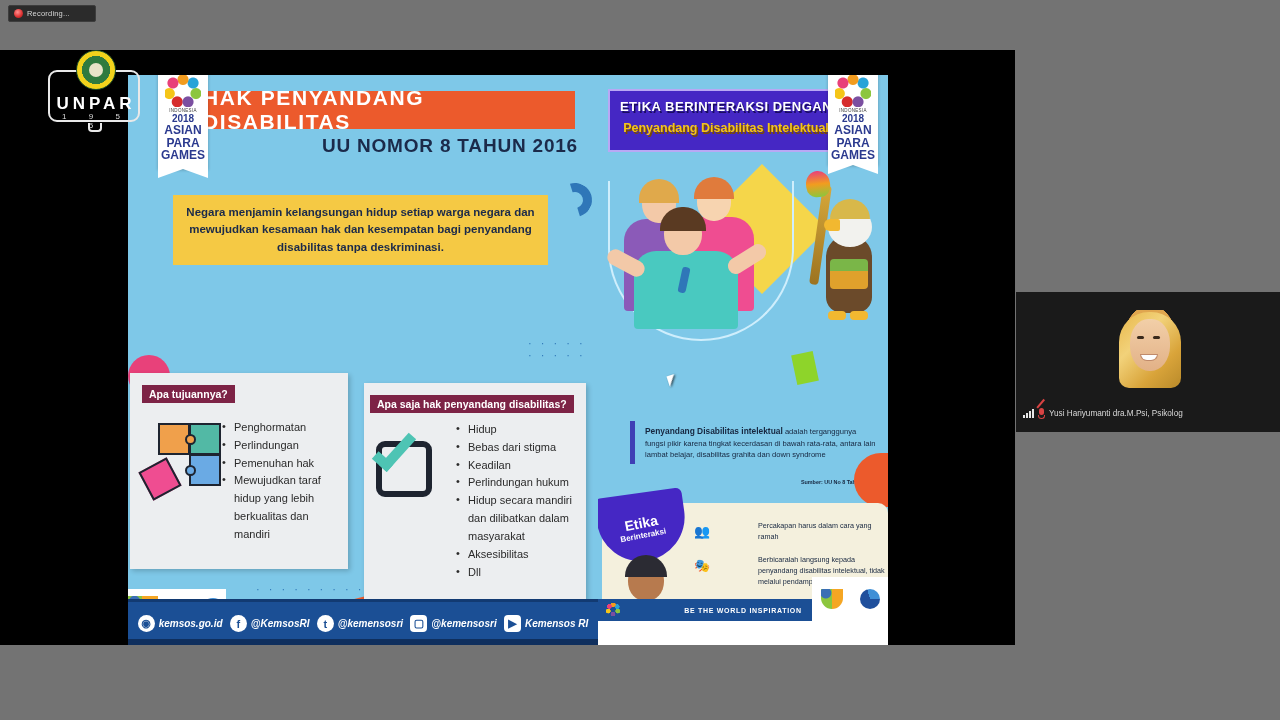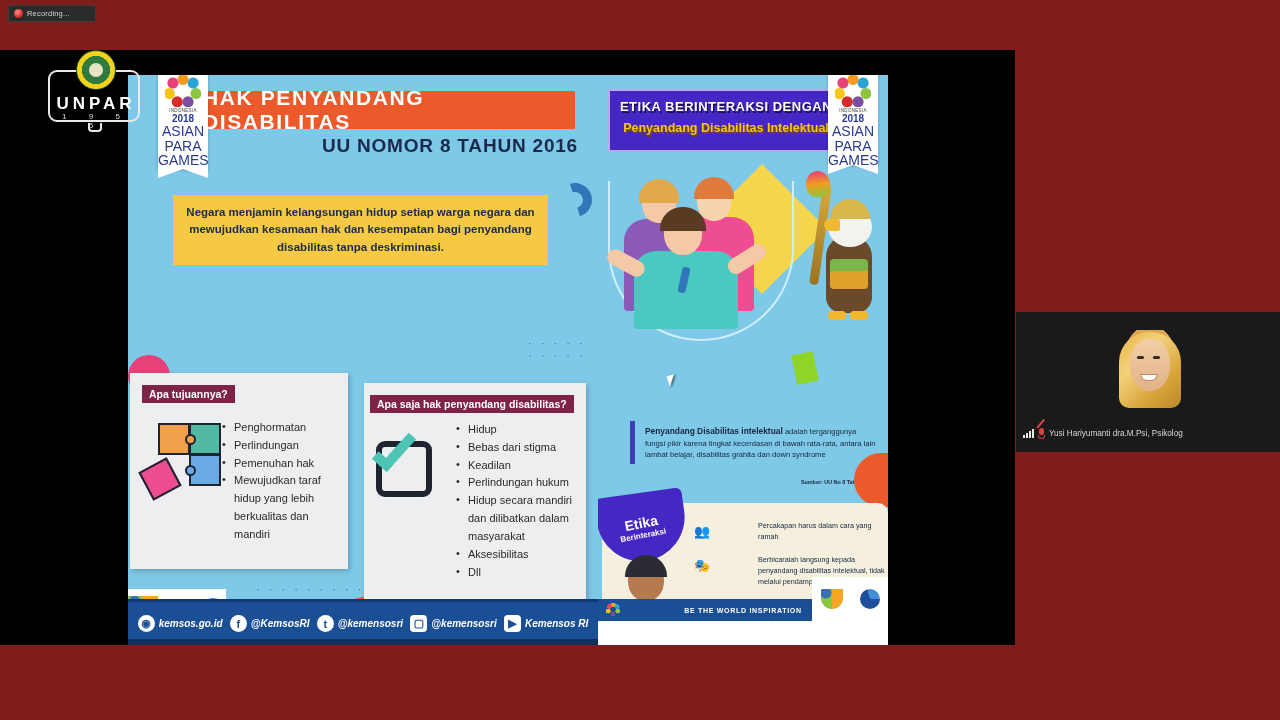--- a/index.html
+++ b/index.html
@@ -1,19 +1,19 @@
 <!DOCTYPE html>
 <html><head>
 <meta charset="utf-8">
 <style>
   * { margin:0; padding:0; box-sizing:border-box; }
   html,body { width:1280px; height:720px; overflow:hidden; background:#1a1a1a;
               font-family:"Liberation Sans", sans-serif; }
 
-  #app { position:relative; width:1280px; height:720px; background:#7f1d1d; }
+  #app { position:relative; width:1280px; height:720px; background:#737373; }
 
   
   #rec-pill { position:absolute; left:8px; top:5px; width:88px; height:17px;
               background:#2b2b2b; border:1px solid #3d3d3d; border-radius:2px;
               display:flex; align-items:center; gap:4px; padding:0 5px; }
   #rec-dot { width:9px; height:9px; border-radius:50%;
              background:radial-gradient(circle at 40% 35%, #ff8f8f 0%, #e03535 55%, #8f1515 100%); }
   #rec-label { color:#d6d6d6; font-size:7.5px; letter-spacing:.2px; }
 
   
@@ -47,21 +47,21 @@
                 background:
                   radial-gradient(circle at 22% 25%, #e8417a 0 5px, transparent 6px),
                   radial-gradient(circle at 50% 14%, #f29c1f 0 5px, transparent 6px),
                   radial-gradient(circle at 78% 25%, #28a3d8 0 5px, transparent 6px),
                   radial-gradient(circle at 86% 58%, #8cc63e 0 5px, transparent 6px),
                   radial-gradient(circle at 64% 84%, #7b4fa0 0 5px, transparent 6px),
                   radial-gradient(circle at 34% 84%, #d62c2c 0 5px, transparent 6px),
                   radial-gradient(circle at 12% 58%, #f5c518 0 5px, transparent 6px); }
   .apg-l1 { font-size:4.5px; color:#3a3a3a; letter-spacing:.3px; line-height:1.1; }
   .apg-l2 { font-size:10px; color:#2b3a8f; font-weight:bold; line-height:1; }
-  .apg-l3 { font-size:14px; color:#2b3a8f; font-weight:normal; line-height:1.05; }
+  .apg-l3 { font-size:12px; color:#2b3a8f; font-weight:bold; line-height:1.05; }
 
   #ribL { left:30px; top:-4px; height:98px; }
 
   #titleL { position:absolute; left:75px; top:16px; width:372px; height:38px;
             background:#ec5a2c; display:flex; align-items:center; justify-content:flex-start; }
   #titleL span { color:#fff; font-size:21px; font-weight:bold; letter-spacing:1.6px; }
   #subtitleL { position:absolute; left:80px; top:60px; width:370px; text-align:right;
                color:#1b2a4a; font-size:19px; font-weight:bold; letter-spacing:.8px; }
 
   #swooshL { position:absolute; right:6px; top:108px; width:34px; height:34px;
@@ -254,21 +254,21 @@
   #logoStripR { position:absolute; right:0; bottom:24px; width:76px; height:44px;
                 background:#fff; display:flex; align-items:center; justify-content:space-around; }
   #footerR { position:absolute; left:0; bottom:0; width:290px; height:24px; background:#fff; }
 
   
   #cursor { position:absolute; left:668px; top:325px; width:0; height:0; z-index:40;
             border-left:8px solid #fff; border-bottom:11px solid transparent;
             transform:rotate(-18deg); filter:drop-shadow(1px 1px 1px rgba(0,0,0,.7)); }
 
   
-  #tile { position:absolute; left:1016px; top:312px; width:264px; height:140px; background:#1a1a1a; }
+  #tile { position:absolute; left:1016px; top:292px; width:264px; height:140px; background:#1a1a1a; }
   #thumb { position:absolute; left:101px; top:18px; width:66px; height:80px;
            background:radial-gradient(ellipse at 50% 42%, #f0c89c 0 34%, #e0a64f 36% 58%, #1a1a1a 59%);
            border-radius:3px; overflow:hidden; }
   #th-hijab { position:absolute; left:2px; top:2px; width:62px; height:76px;
               background:linear-gradient(135deg, #e8b649 0%, #f2d27a 35%, #d9a43a 70%, #b98a2a 100%);
               border-radius:30px 30px 10px 10px; }
   #th-face { position:absolute; left:13px; top:9px; width:40px; height:52px;
              background:linear-gradient(to bottom, #f2cfa8, #e2b187); border-radius:46% 46% 48% 48%; }
   #th-eye1 { position:absolute; left:20px; top:26px; width:7px; height:3px; background:#3a2a1c; border-radius:2px; }
   #th-eye2 { position:absolute; left:36px; top:26px; width:7px; height:3px; background:#3a2a1c; border-radius:2px; }

